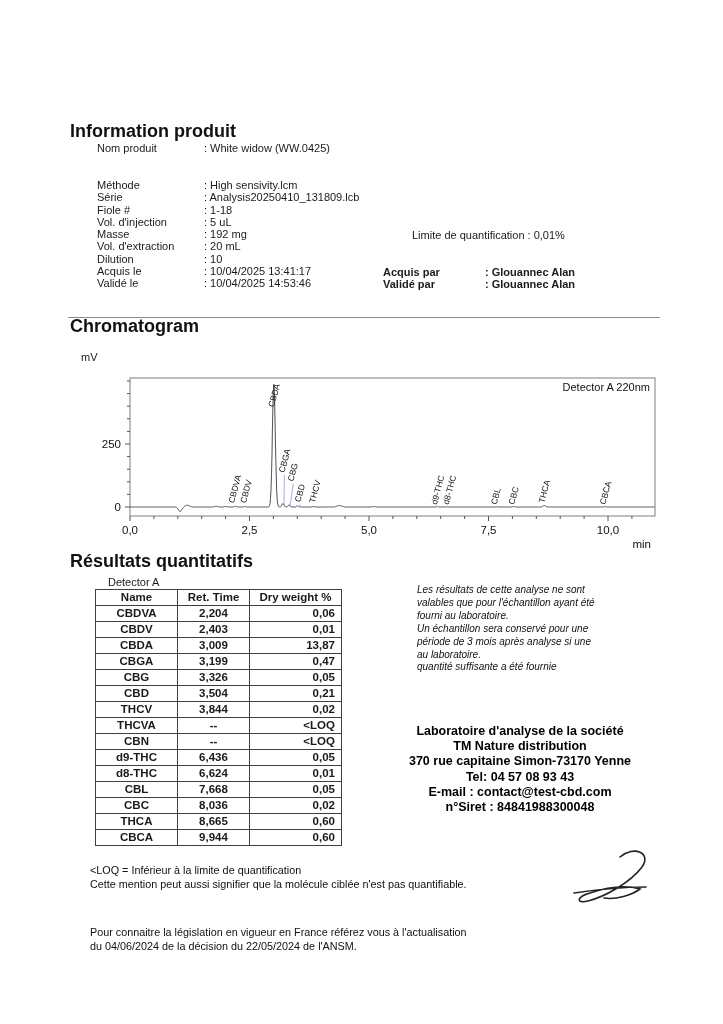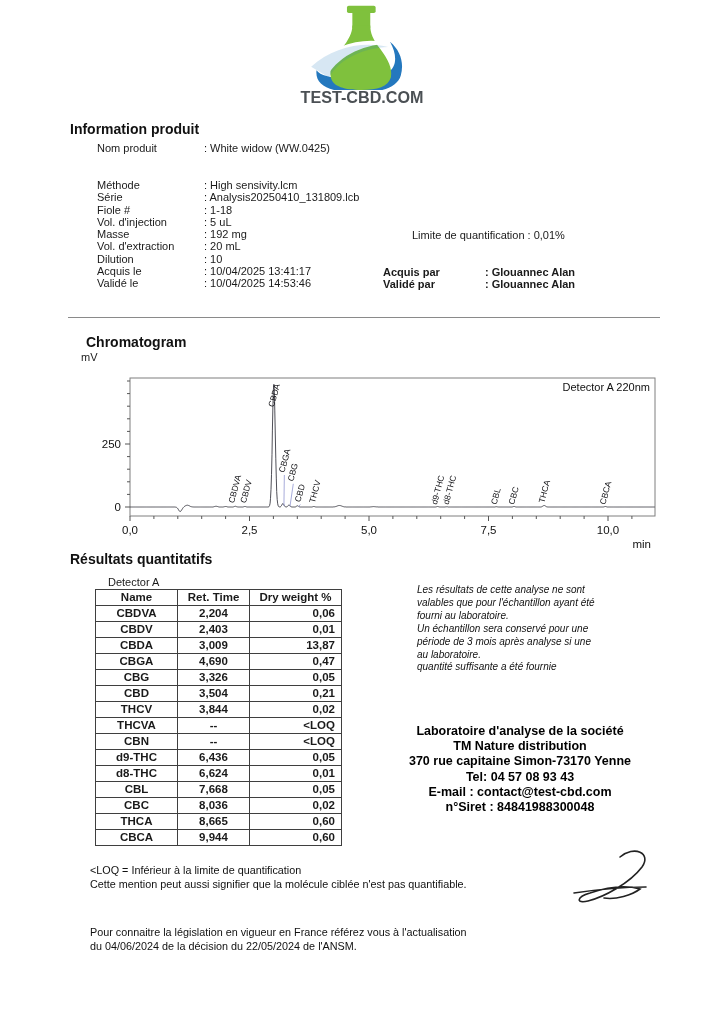--- a/index.html
+++ b/index.html
@@ -1,21 +1,21 @@
 <!DOCTYPE html>
 <html><head>
 <meta charset="utf-8">
 <style>
   html,body{margin:0;padding:0;background:#fff;}
   .page{position:relative;width:723px;height:1024px;background:#ffffff;
         font-family:"Liberation Sans","DejaVu Sans",sans-serif;color:#1a1a1a;overflow:hidden;}
   .abs{position:absolute;}
   .logo-wrap{left:50%;transform:translateX(-50%);top:4px;display:flex;flex-direction:column;align-items:center;}
   .brand{font-size:17px;font-weight:700;color:#4b5054;letter-spacing:0px;transform:scaleX(.95);margin-top:-2px;}
-  .h1{font-size:14px;font-weight:700;color:#111;}
+  .h1{font-size:18px;font-weight:700;color:#111;}
   .info-row{display:flex;font-size:11px;line-height:12.3px;}
   .info-row .lbl{width:107px;flex:0 0 107px;margin-left:19px;}
   .rrow{display:flex;font-size:11px;line-height:12.3px;}
   .rrow .lbl{width:102px;flex:0 0 102px;}
   .small{font-size:11px;padding-left:12px;}
   .rule{height:0;border-top:1px solid #8a8a8a;}
   table.res{border-collapse:collapse;font-size:11.5px;}
   table.res td,table.res th{border:1px solid #3f3f3f;padding:0 6px;height:15px;line-height:15px;font-weight:700;}
   table.res th{text-align:center;}
   td.c{text-align:center;}
@@ -24,31 +24,20 @@
   .note-it{font-size:10px;font-style:italic;line-height:12.9px;color:#111;}
   .lab{font-size:12.5px;font-weight:700;text-align:center;line-height:15.2px;color:#000;}
   .foot{font-size:10.8px;line-height:13.8px;color:#111;}
   svg text{font-family:"Liberation Sans","DejaVu Sans",sans-serif;}
 </style>
 </head>
 <body>
 
 <div class="page">
 
-  <div class="abs logo-wrap">
-    <svg width="112" height="86" viewBox="0 0 120 96">
-      <path d="M10 74 C8 90 24 98 52 99 C78 100 100 94 104 80 C108 66 104 52 92 42 C100 56 100 70 90 76 C80 84 60 86 40 84 C26 82 14 80 10 74 Z" fill="#2478be"></path>
-      <rect x="44" y="2" width="32" height="8" rx="2" fill="#7fc13d"></rect>
-      <rect x="50" y="7" width="20" height="20" fill="#7fc13d"></rect>
-      <path d="M50 24 C50 32 46 40 38 50 C28 62 24 72 26 82 C28 92 42 96 60 96 C78 96 90 92 93 82 C95 72 90 62 81 50 C73 40 70 32 70 24 Z" fill="#7fc13d"></path>
-      <path d="M6 68 C30 44 64 36 94 44 C66 44 36 56 22 80 Z" fill="#ffffff"></path>
-      <path d="M4 70 C28 48 62 41 90 48 C64 49 36 60 24 82 Z" fill="#2478be" opacity="0.18"></path>
-    </svg>
-    <div class="brand">TEST-CBD.COM</div>
-  </div>
 
   <div class="abs h1" style="left:70px;top:121px;">Information produit</div>
 
   <div class="abs info-row" style="left:78px;top:142px;">
     <span class="lbl">Nom produit</span>
     <span>: White widow (WW.0425)</span>
   </div>
 
   <div class="abs" style="left:78px;top:179px;">
       <div class="info-row">
@@ -97,21 +86,21 @@
         <span>: Glouannec Alan</span>
       </div>
       <div class="rrow">
         <span class="lbl">Validé par</span>
         <span>: Glouannec Alan</span>
       </div>
     </div>
 
   <div class="abs rule" style="left:68px;top:317px;width:592px;"></div>
 
-  <div class="abs h1" style="left:70px;top:334px;margin-left:16px;">Chromatogram</div>
+  <div class="abs h1" style="left:70px;top:316px;">Chromatogram</div>
   <div class="abs small" style="left:69px;top:351px;">mV</div>
 
   <svg id="chart" class="abs" style="left:60px;top:370px;" width="620" height="185">
       <rect x="70" y="8" width="525" height="138" fill="none" stroke="#7f7f7f" stroke-width="1"></rect>
       <line x1="70" y1="146" x2="70" y2="151" stroke="#555" stroke-width="1"></line>
       <line x1="93.9" y1="146" x2="93.9" y2="149" stroke="#555" stroke-width="1"></line>
       <line x1="117.8" y1="146" x2="117.8" y2="149" stroke="#555" stroke-width="1"></line>
       <line x1="141.7" y1="146" x2="141.7" y2="149" stroke="#555" stroke-width="1"></line>
       <line x1="165.6" y1="146" x2="165.6" y2="149" stroke="#555" stroke-width="1"></line>
       <line x1="189.5" y1="146" x2="189.5" y2="151" stroke="#555" stroke-width="1"></line>
@@ -197,21 +186,21 @@
           <td class="c">2,403</td>
           <td class="r">0,01</td>
         </tr>
         <tr>
           <td class="c">CBDA</td>
           <td class="c">3,009</td>
           <td class="r">13,87</td>
         </tr>
         <tr>
           <td class="c">CBGA</td>
-          <td class="c">4,690</td>
+          <td class="c">3,199</td>
           <td class="r">0,47</td>
         </tr>
         <tr>
           <td class="c">CBG</td>
           <td class="c">3,326</td>
           <td class="r">0,05</td>
         </tr>
         <tr>
           <td class="c">CBD</td>
           <td class="c">3,504</td>

